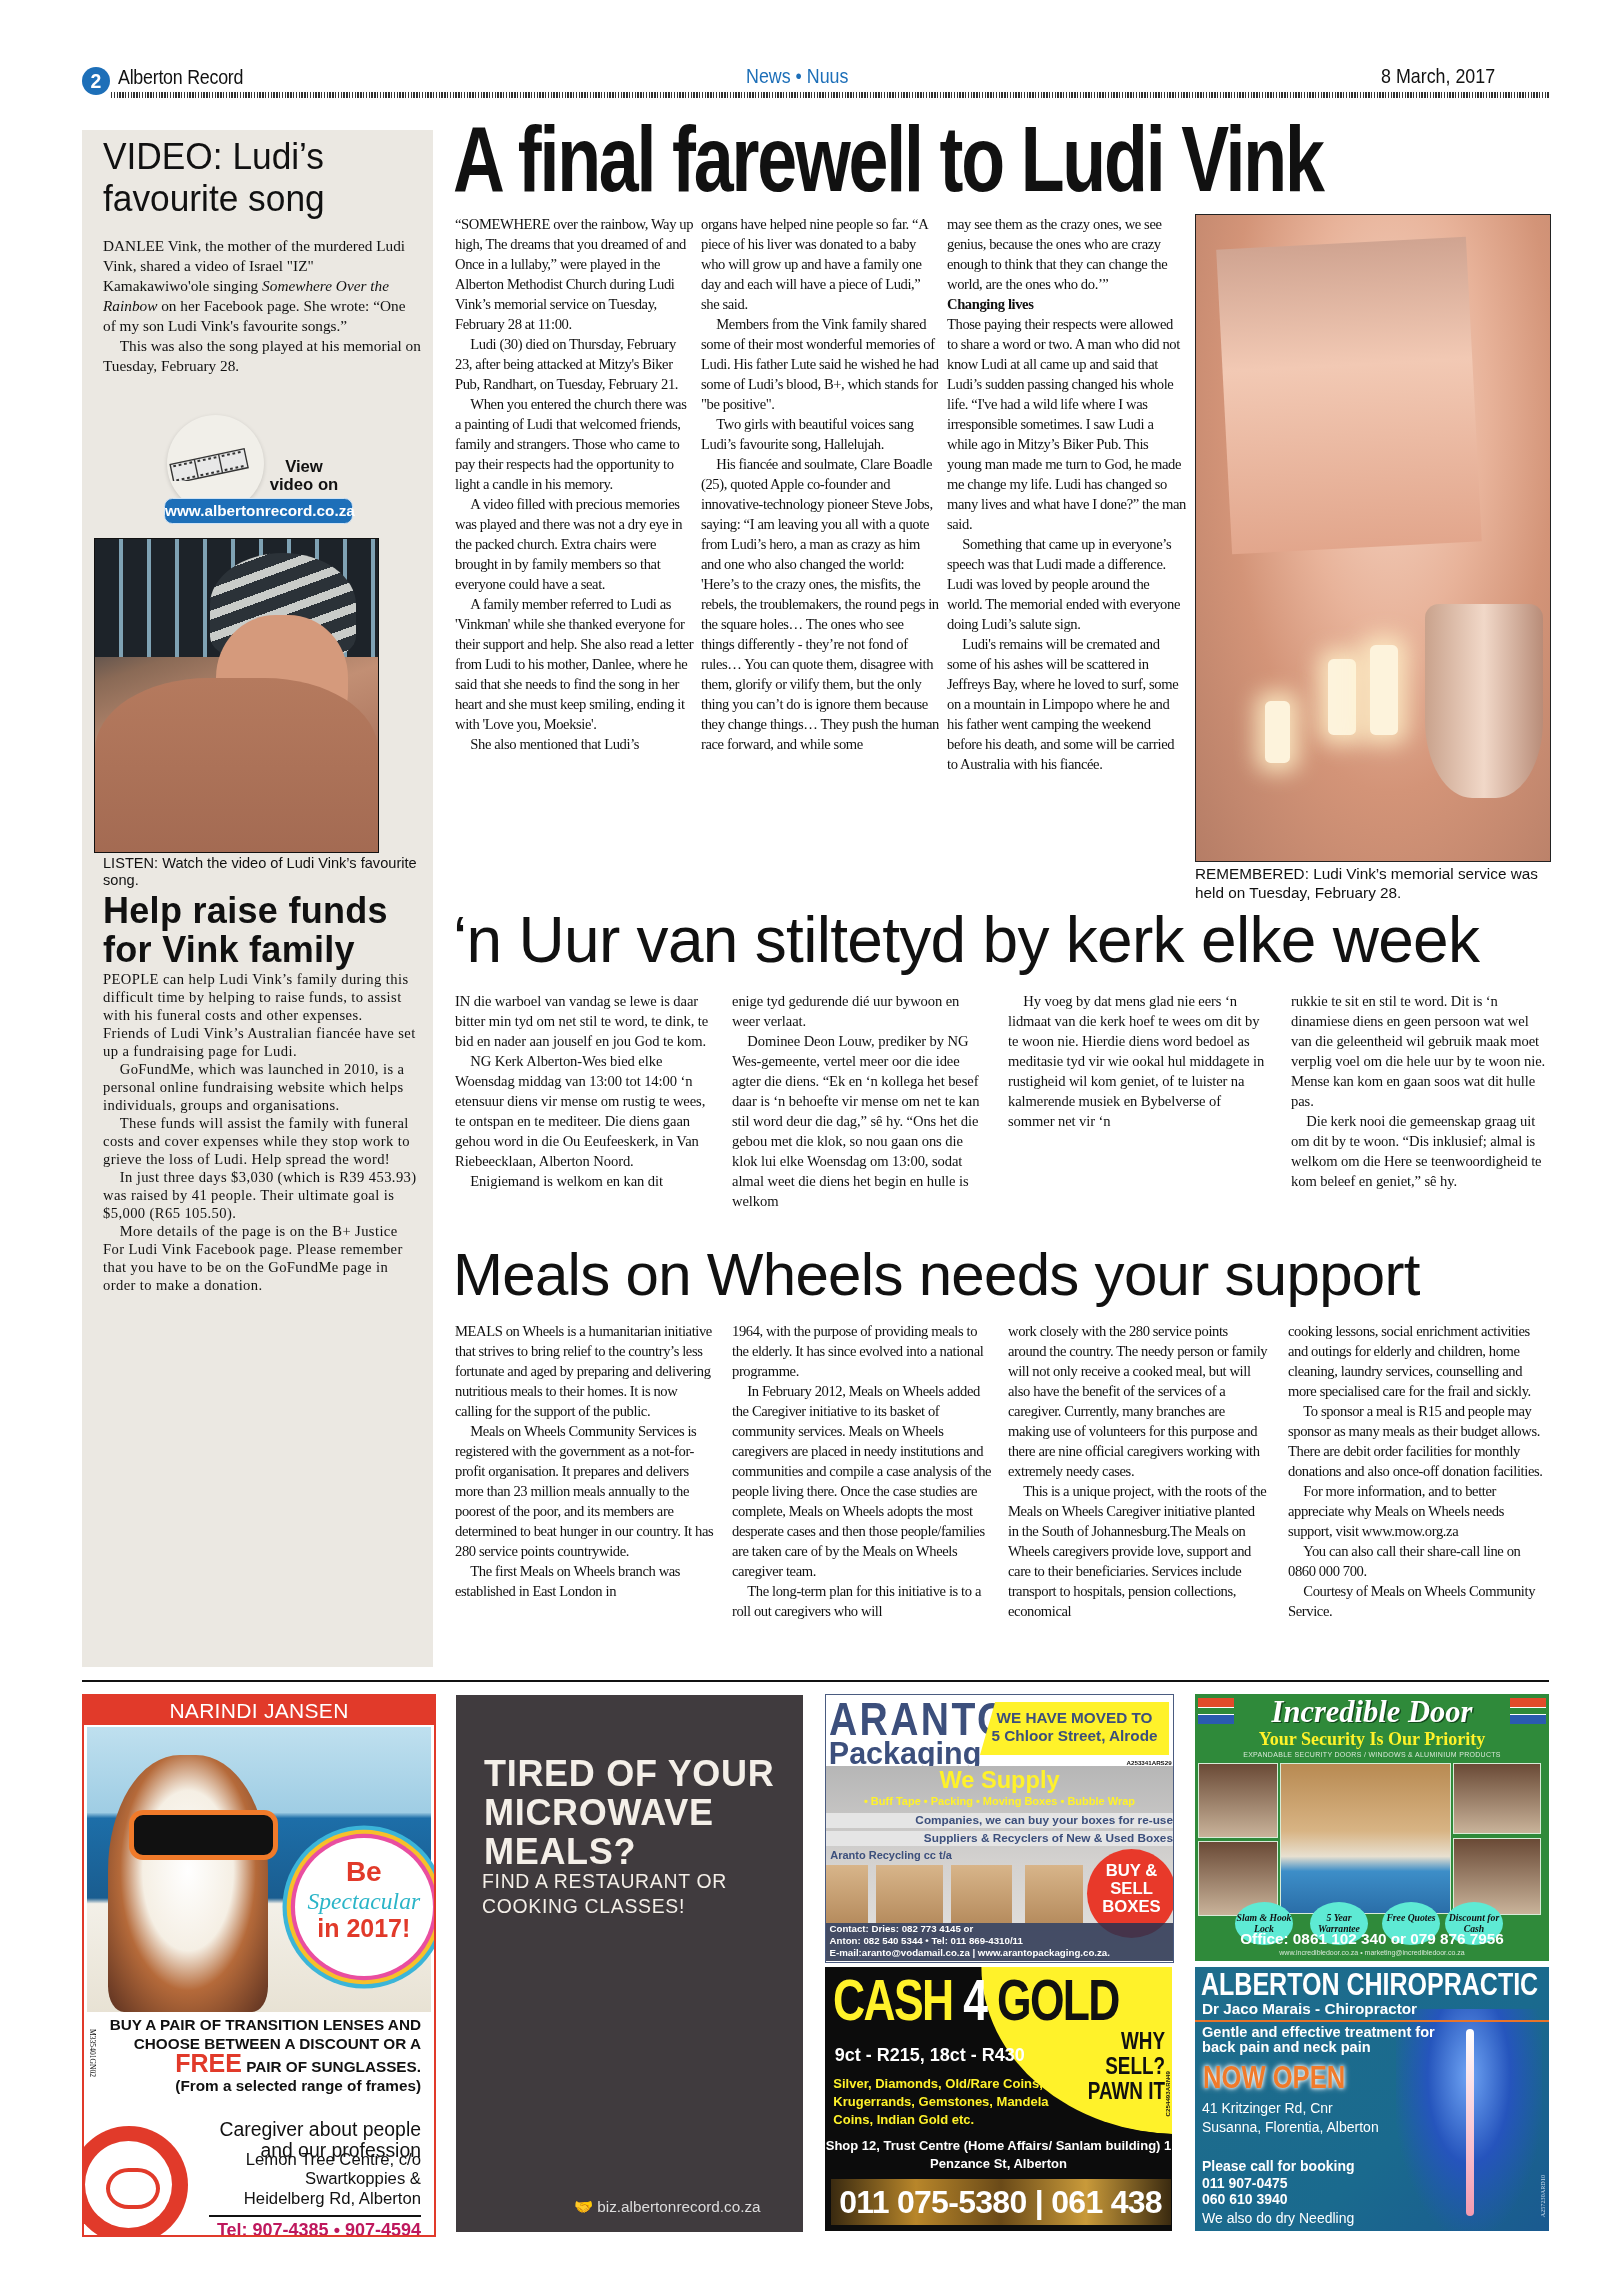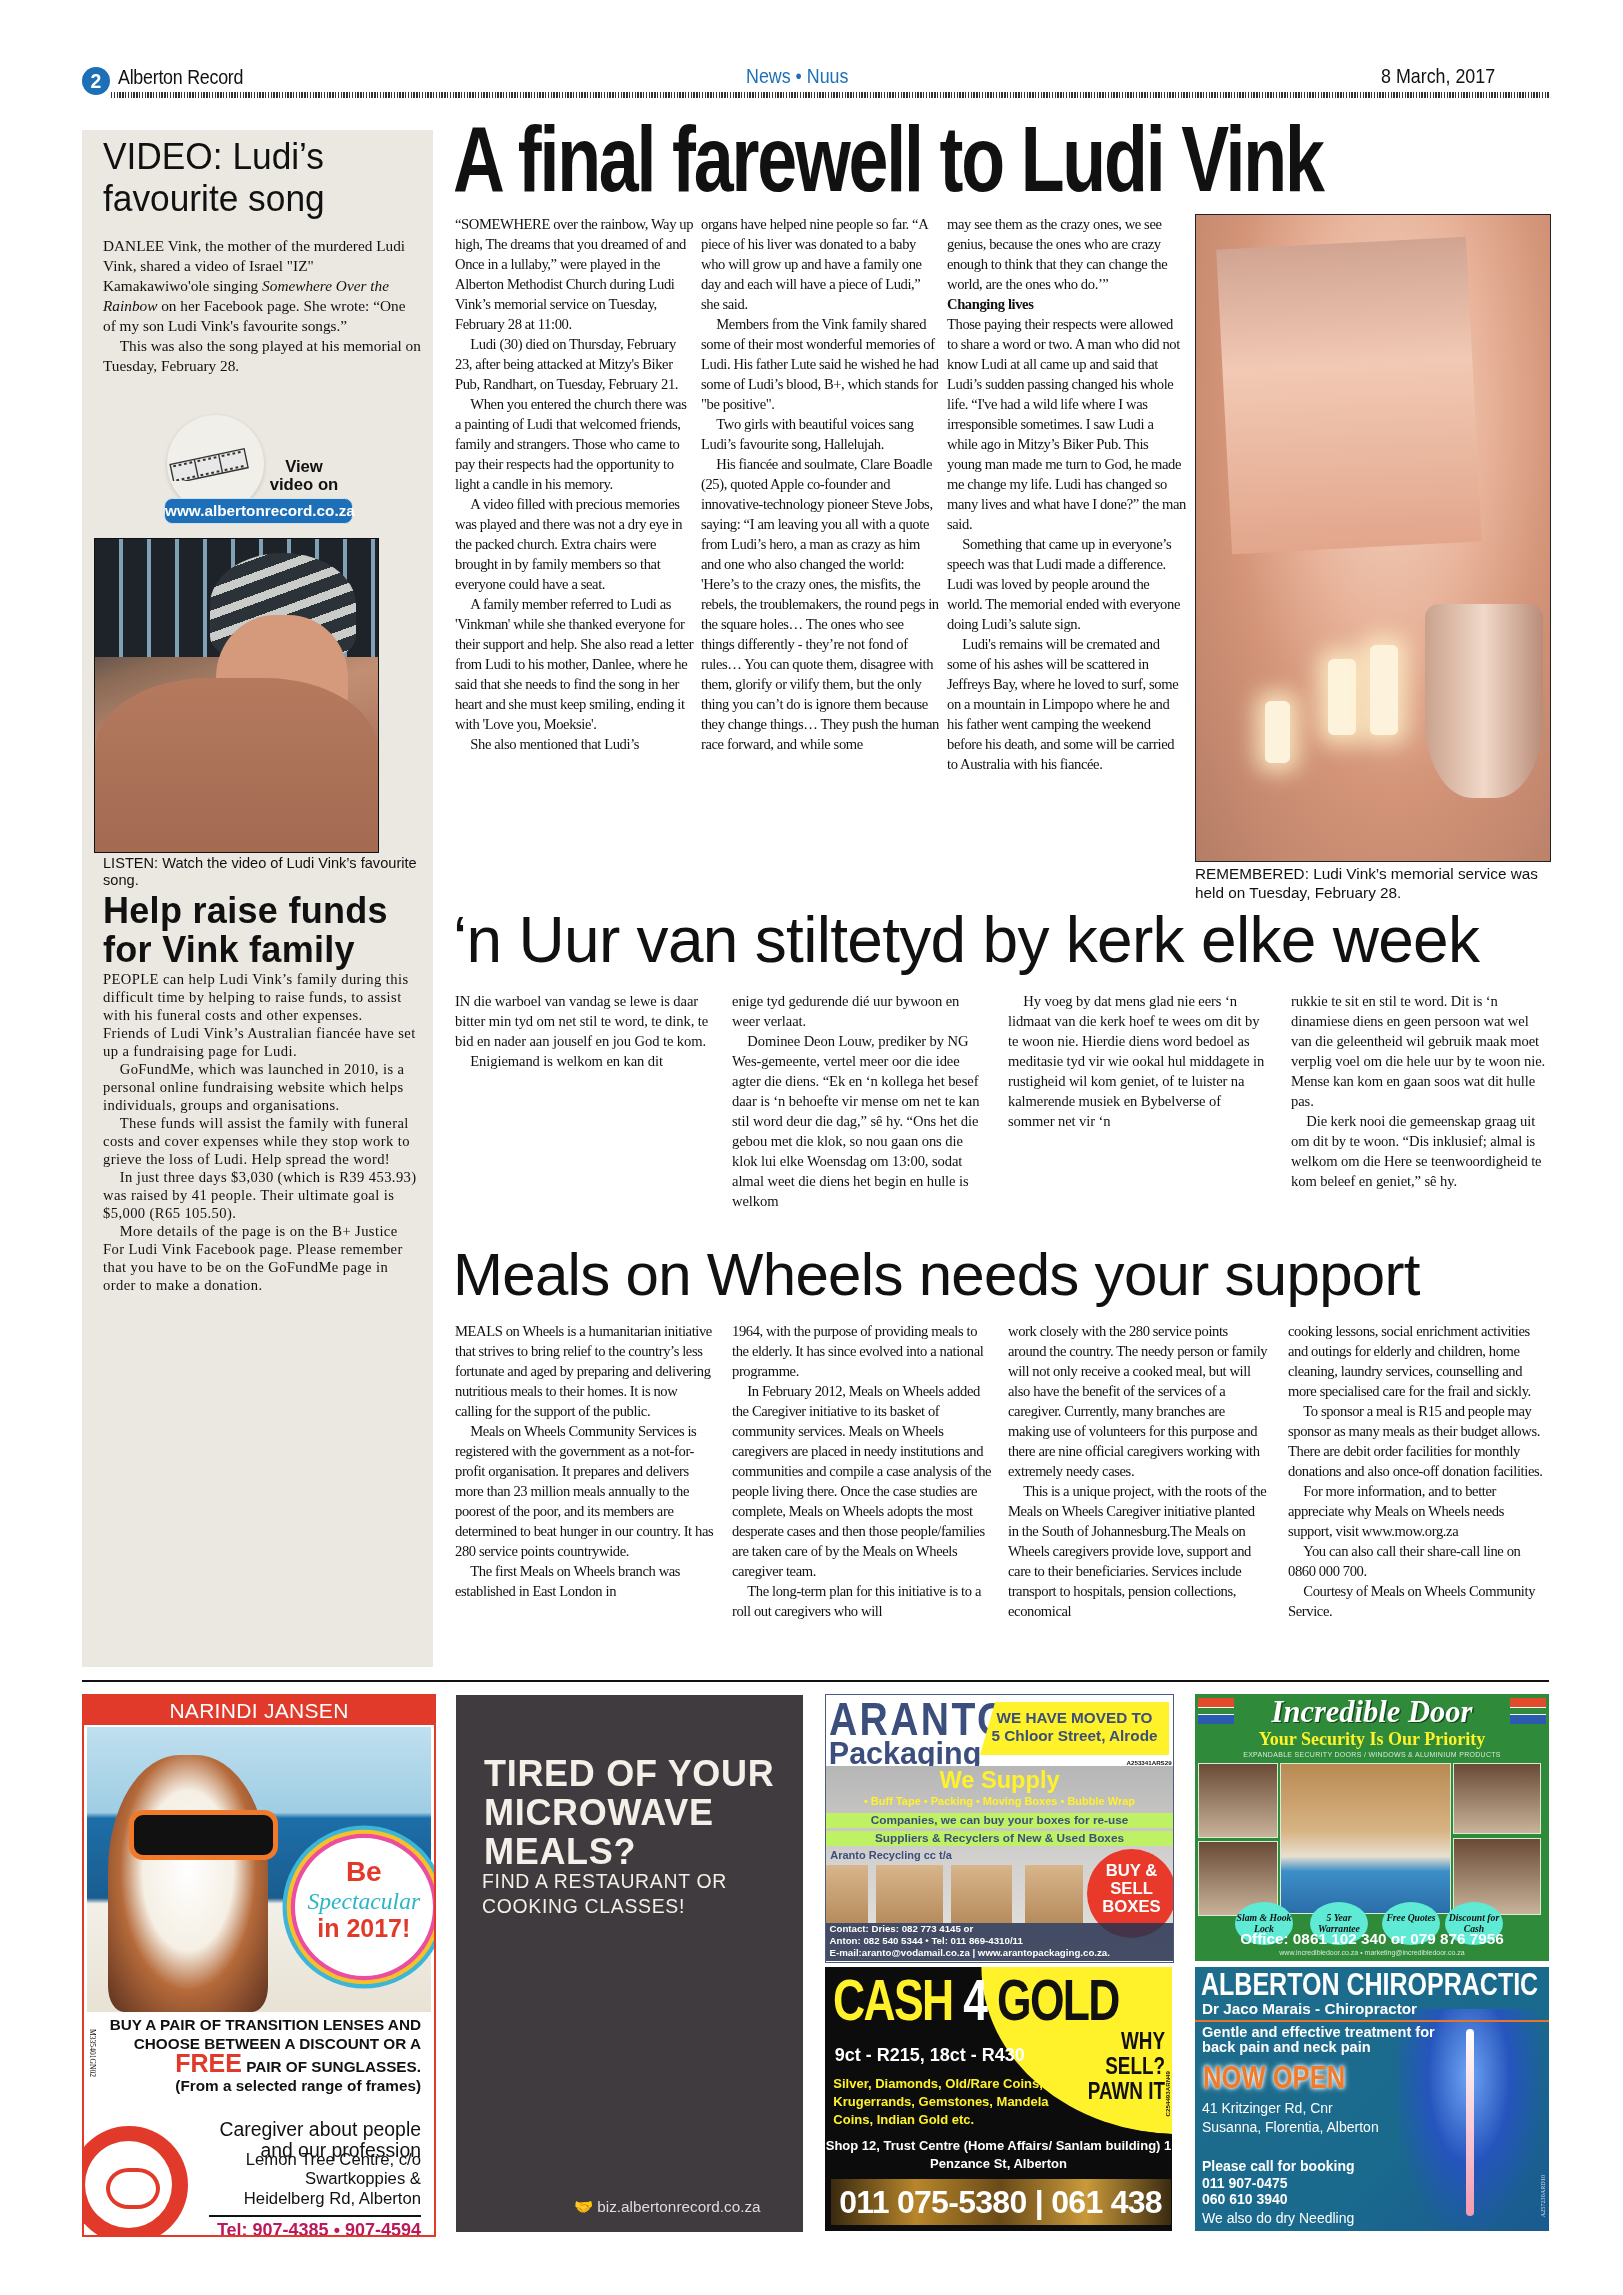--- a/index.html
+++ b/index.html
@@ -70,21 +70,21 @@
   .ad-aranto{left:825px;top:1694px;width:347px;height:267px;border:1.4px solid #4a5b80;background:#fff;}
   .ar-logo1{position:absolute;left:2.8px;top:1.4px;font:bold 46px/46px "Liberation Sans",sans-serif;color:#3c4f7c;letter-spacing:2.8px;transform:scaleX(0.85);transform-origin:left;}
   .ar-logo2{position:absolute;left:2.8px;top:42px;font:bold 30.5px/32px "Liberation Sans",sans-serif;color:#3c4f7c;}
   .ar-move{position:absolute;left:154px;top:7px;width:189px;height:53px;background:#fff22a;clip-path:polygon(8% 0,100% 0,100% 100%,0 100%);}
   .ar-move span{display:block;text-align:center;font:bold 15.3px/18px "Liberation Sans",sans-serif;color:#3c4f7c;}
   .ar-move .m1{margin-top:7px;}
   .ar-code{position:absolute;right:1.4px;top:64px;font:bold 6.2px "Liberation Sans",sans-serif;}
   .ar-grey{position:absolute;left:0;top:71px;width:100%;height:195px;background:linear-gradient(180deg,#b6b6b6 0%,#d4d2d0 50%,#e5e3e0 100%);}
   .ar-supply{position:absolute;left:0;top:72px;width:100%;text-align:center;font:bold 23.6px/26px "Liberation Sans",sans-serif;color:#fff22a;}
   .ar-items{position:absolute;left:0;top:99px;width:100%;text-align:center;font:bold 11px/14px "Liberation Sans",sans-serif;color:#fff22a;}
-  .ar-band{position:absolute;left:0;width:100%;background:#bef264;text-align:center;font:bold 11.8px/15.3px "Liberation Sans",sans-serif;color:#3c4f7c;}
+  .ar-band{position:absolute;left:0;width:100%;background:#e5e5e5;text-align:right;font:bold 11.8px/15.3px "Liberation Sans",sans-serif;color:#3c4f7c;}
   .ar-recyc{position:absolute;left:4.2px;top:154px;font:bold 11px "Liberation Sans",sans-serif;color:#3c4f7c;}
   .ar-box{position:absolute;top:170px;height:58px;background:linear-gradient(180deg,#d8b58a,#b68c5e);}
   .ar-buy{position:absolute;left:261px;top:154px;width:89px;height:89px;border-radius:50%;background:#e8392a;color:#fff;text-align:center;font:bold 16.7px/18px "Liberation Sans",sans-serif;padding-top:12.5px;box-sizing:border-box;}
   .ar-contact{position:absolute;left:0;top:228px;width:100%;height:38px;background:rgba(40,50,80,0.85);color:#fff;font:bold 9.7px/11.8px "Liberation Sans",sans-serif;padding-left:3.5px;box-sizing:border-box;}
   .ad-cash{left:825px;top:1967px;width:347px;height:264px;background:#0c0c0c;color:#fff;}
   .cash-yellow{position:absolute;left:146px;top:0;width:208px;height:167px;background:#fff22a;border-radius:0 0 0 100%/0 0 0 100%;clip-path:ellipse(95% 100% at 100% 0);}
   .cash-h{position:absolute;left:8.3px;top:2.8px;font:bold 57px/60px "Liberation Sans",sans-serif;letter-spacing:-2.1px;transform:scaleX(0.78);transform-origin:left;white-space:nowrap;}
   .cash-h .y{color:#fff22a;}
   .cash-h .w{color:#fff;}
   .cash-h .b{color:#111;}
@@ -213,20 +213,21 @@
   <div class="candle" style="left:132px;top:444px;width:28px;height:76px;"></div>
   <div class="candle" style="left:174px;top:430px;width:28px;height:90px;"></div>
   <div class="candle" style="left:69px;top:486px;width:25px;height:62px;"></div>
   <div style="position:absolute;left:229px;top:389px;width:118px;height:194px;background:linear-gradient(90deg,#c9a28c,#f1d8c8,#b88c78);border-radius:14px 14px 40% 40%;"></div>
 </div>
 <div class="abs photo-caption">REMEMBERED: Ludi Vink’s memorial service was held on Tuesday, February 28.</div>
 
 <h1 class="abs headline2" style="margin:0;font-weight:normal;">‘n Uur van stiltetyd by kerk elke week</h1>
 <div class="abs col-afr" style="left:455px;top:991px;width:257px;">
   <p>IN die warboel van vandag se lewe is daar bitter min tyd om net stil te word, te dink, te bid en nader aan jouself en jou God te kom.</p>
+  <p class="ind">NG Kerk Alberton-Wes bied elke Woensdag middag van 13:00 tot 14:00 ‘n etensuur diens vir mense om rustig te wees, te ontspan en te mediteer. Die diens gaan gehou word in die Ou Eeufeeskerk, in Van Riebeecklaan, Alberton Noord.</p>
   <p class="ind">Enigiemand is welkom en kan dit</p>
 </div>
 <div class="abs col-afr" style="left:732px;top:991px;width:257px;">
   <p>enige tyd gedurende dié uur bywoon en weer verlaat.</p>
   <p class="ind">Dominee Deon Louw, prediker by NG Wes-gemeente, vertel meer oor die idee agter die diens. “Ek en ‘n kollega het besef daar is ‘n behoefte vir mense om net te kan stil word deur die dag,” sê hy. “Ons het die gebou met die klok, so nou gaan ons die klok lui elke Woensdag om 13:00, sodat almal weet die diens het begin en hulle is welkom</p>
 </div>
 <div class="abs col-afr" style="left:1008px;top:991px;width:257px;">
   <p class="ind">Hy voeg by dat mens glad nie eers ‘n lidmaat van die kerk hoef te wees om dit by te woon nie. Hierdie diens word bedoel as meditasie tyd vir wie ookal hul middagete in rustigheid wil kom geniet, of te luister na kalmerende musiek en Bybelverse of sommer net vir ‘n</p>
 </div>
 <div class="abs col-afr" style="left:1291px;top:991px;width:260px;">

